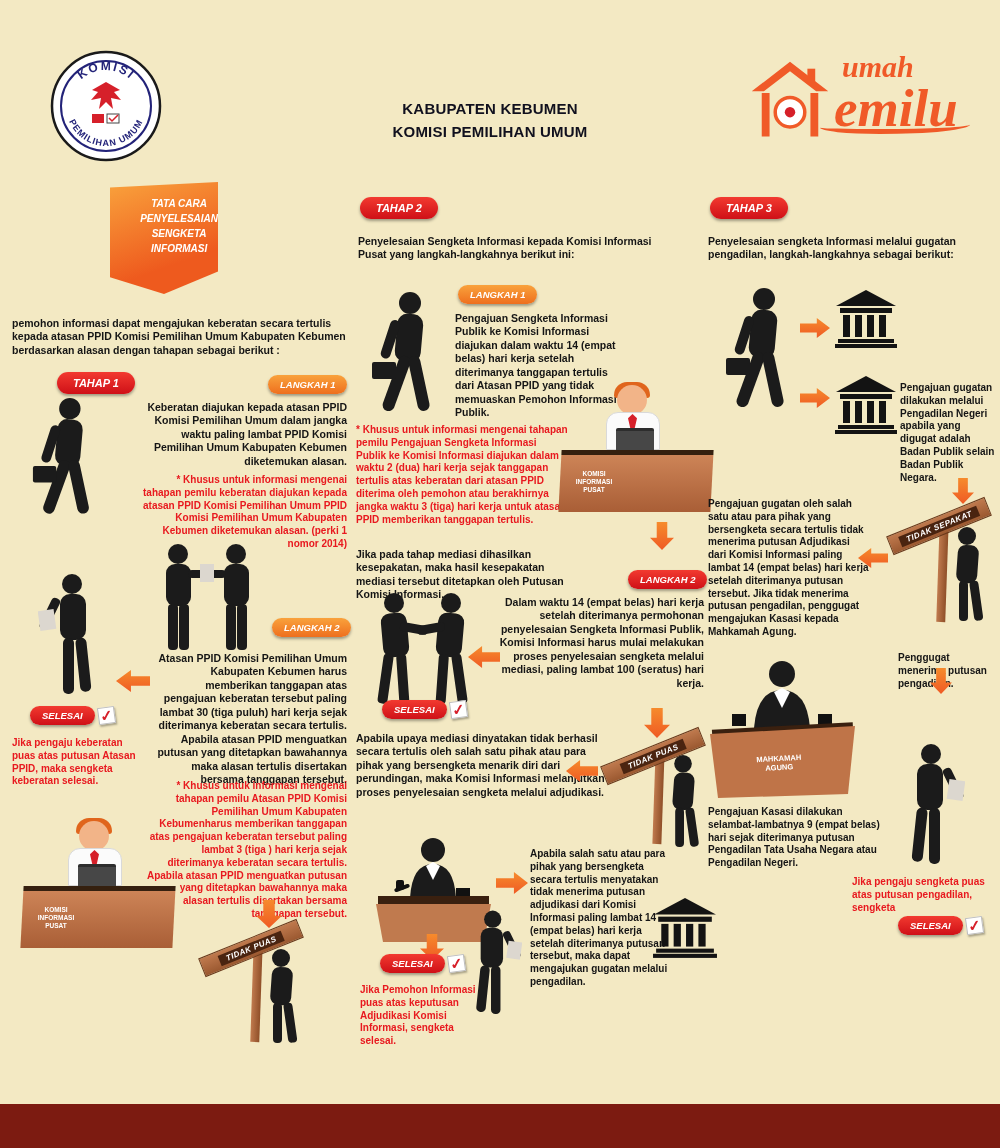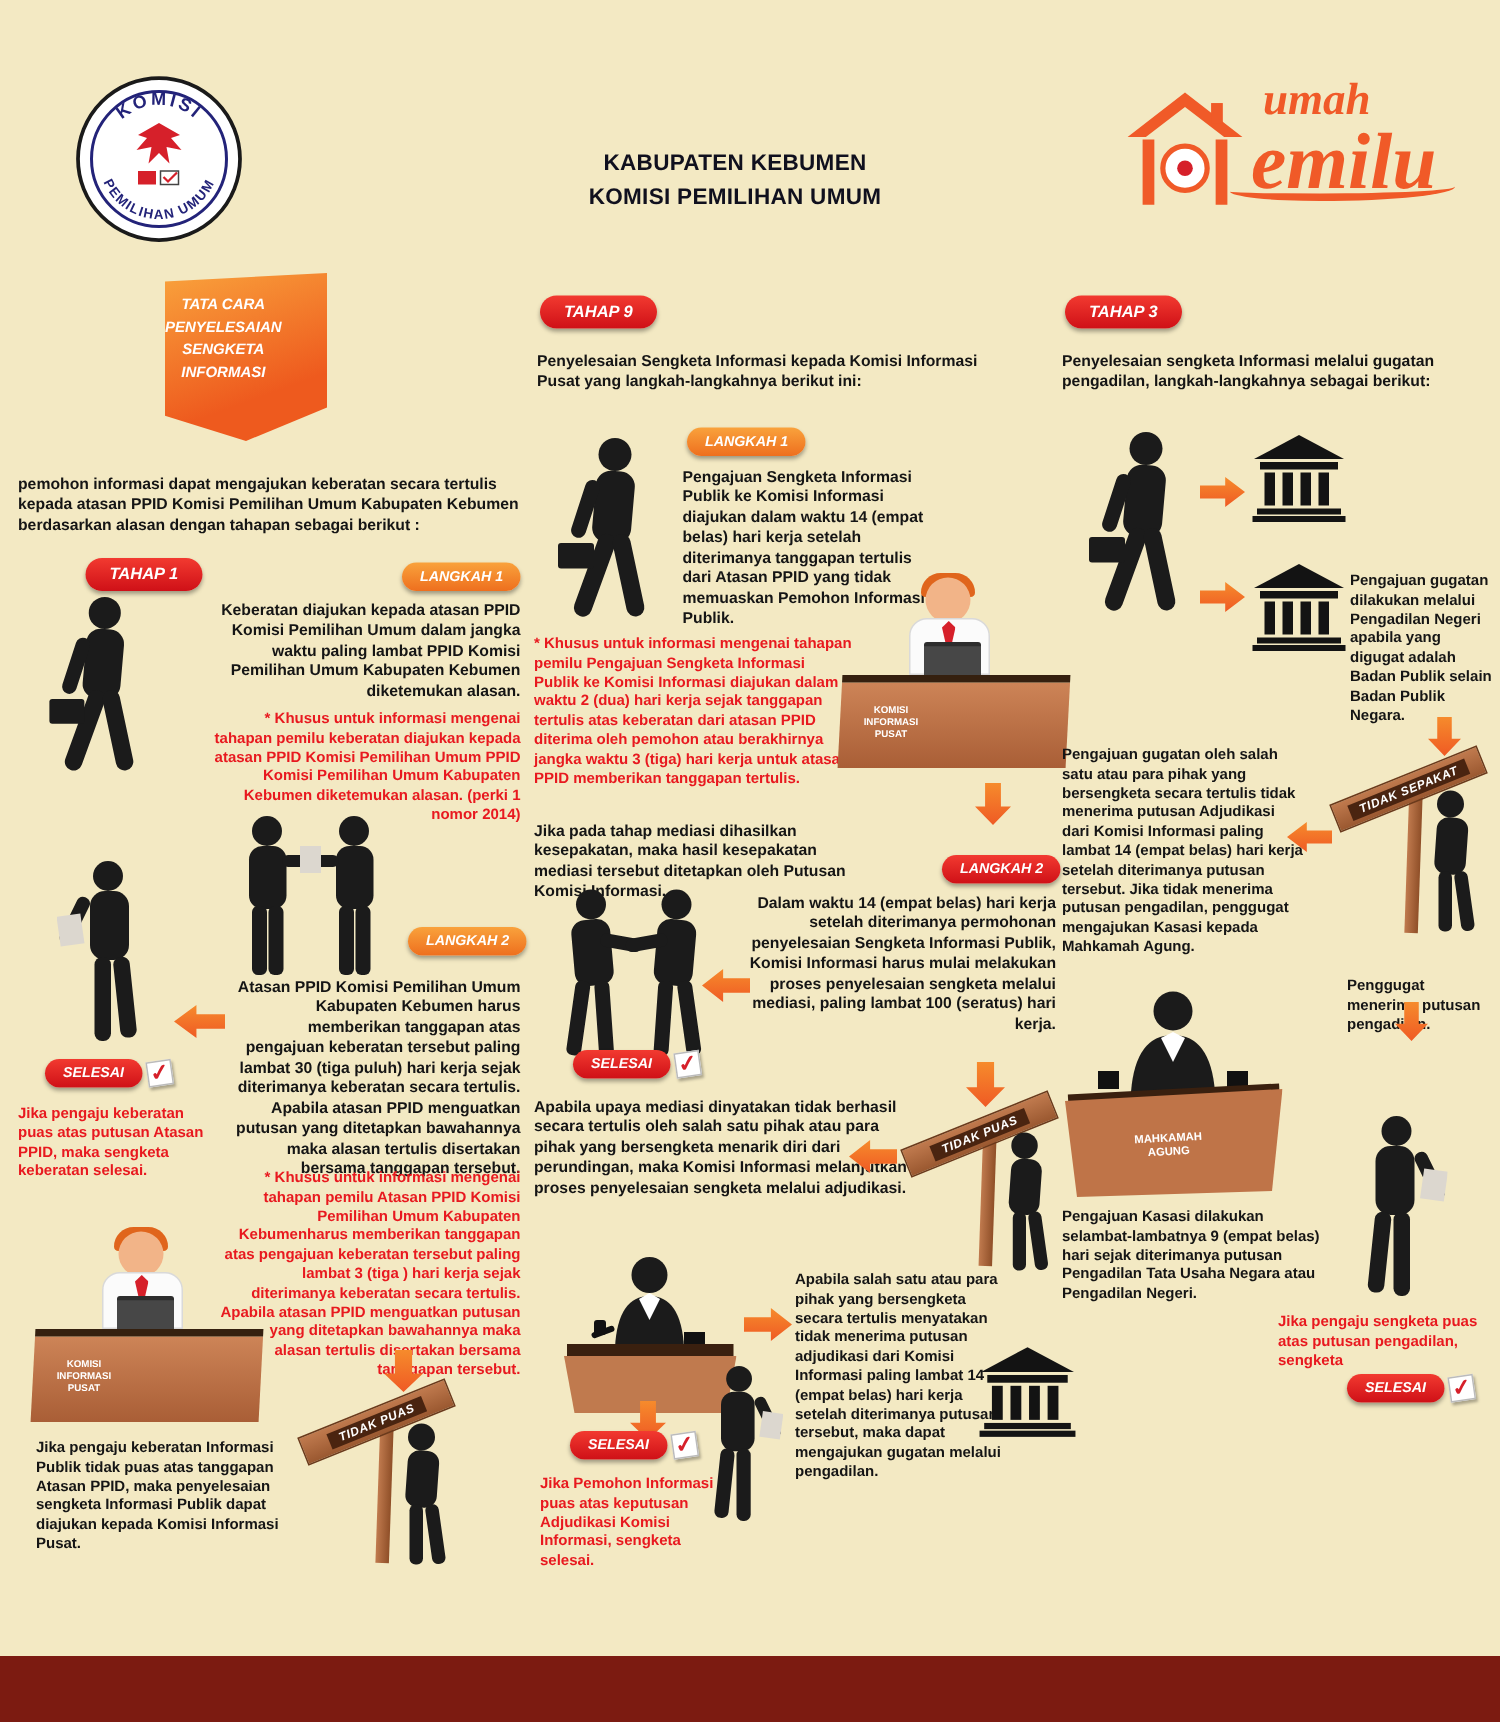--- a/index.html
+++ b/index.html
@@ -15,21 +15,21 @@
 .badge.tahap{font-size:11px;padding:5px 16px;background:linear-gradient(180deg,#f23a30,#cf1017)}
 .badge.langkah{font-size:9.5px;padding:4px 12px;background:linear-gradient(180deg,#f9a23c,#ee6f1e)}
 .badge.redv{background:linear-gradient(180deg,#f23a30,#cf1017)}
 .selesai-wrap{position:absolute;display:flex;align-items:center;gap:3px}
 .selesai-wrap .badge{position:static}
 .check{width:17px;height:17px;background:#fff;border:1px solid #bbb;box-shadow:1px 2px 2px rgba(0,0,0,.3);transform:rotate(-8deg);color:#d6202a;font-size:15px;font-weight:900;line-height:15px;text-align:center;font-style:normal}
 .arrow{position:absolute;background:linear-gradient(180deg,#f68b2c,#ef5a24)}
 .arrow.left{clip-path:polygon(0 50%,44% 0,44% 28%,100% 28%,100% 72%,44% 72%,44% 100%)}
 .arrow.right{clip-path:polygon(100% 50%,56% 0,56% 28%,0 28%,0 72%,56% 72%,56% 100%)}
 .arrow.down{clip-path:polygon(50% 100%,0 56%,28% 56%,28% 0,72% 0,72% 56%,100% 56%)}
-.ribbon{position:absolute;clip-path:polygon(0 5%,100% 0,100% 80%,50% 100%,0 85%);background:linear-gradient(160deg,#f9a23c,#ee5a1e 70%);display:flex;justify-content:flex-start;filter:drop-shadow(2px 3px 3px rgba(0,0,0,.25))}
+.ribbon{position:absolute;clip-path:polygon(0 5%,100% 0,100% 80%,50% 100%,0 85%);background:linear-gradient(160deg,#f9a23c,#ee5a1e 70%);display:flex;justify-content:flex-end;filter:drop-shadow(2px 3px 3px rgba(0,0,0,.25))}
 .ribbon-text{margin-top:14px;text-align:center;color:#fff;font-weight:700;font-style:italic;font-size:10px;line-height:1.5}
 .rp-word{font-family:"Liberation Serif",serif;font-style:italic;font-weight:700;color:#f05a28;position:absolute;line-height:1}
 .scene{position:absolute}
 .sign-post{position:absolute;width:9px;background:linear-gradient(90deg,#c07a4e,#8f4f28)}
 .sign-board{position:absolute;height:20px;background:linear-gradient(180deg,#c07a4e,#9a5830);display:flex;align-items:center;justify-content:center;border:1px solid #6b3a1c}
 .sign-band{background:#4a2410;color:#fff;font-style:italic;font-weight:700;font-size:8px;padding:1px 7px;white-space:nowrap;letter-spacing:.5px}
 .desk-label{position:absolute;color:#fff;font-weight:700;text-align:center;white-space:pre-line;line-height:1.25}
 .c-head{position:absolute;width:30px;height:30px;border-radius:50%;background:#f2b488}
 .c-hair{position:absolute;width:36px;height:16px;border-radius:18px 18px 4px 4px;background:#e0651c}
 .c-body{position:absolute;width:54px;height:38px;border-radius:12px 12px 0 0;background:#fbfbfb;border:1px solid #d9d9d9}
@@ -164,23 +164,22 @@
     <svg class="abs" style="left:64px;top:40px" width="44" height="96" viewBox="0 0 42 96">
       <g class="sil">
         <circle cx="20" cy="10" r="9"></circle>
         <rect x="10" y="19" width="21" height="38" rx="8" transform="rotate(4 20 38)"></rect>
         <rect x="12" y="55" width="9" height="40" rx="4"></rect>
         <rect x="22" y="55" width="9" height="40" rx="4" transform="rotate(-8 26 55)"></rect>
       </g>
     </svg>
   </div>
 
-  <div class="para small" style="left:24px;top:960px;width:170px">Jika pengaju keberatan Informasi Publik tidak puas atas tanggapan Atasan PPID, maka penyelesaian sengketa Informasi Publik dapat diajukan kepada Komisi Informasi Pusat.</div>
-
-  <span class="badge tahap" style="left:360px;top:197px">TAHAP 9</span>
+
+  <span class="badge tahap" style="left:360px;top:197px">TAHAP 2</span>
   <div class="para" style="left:358px;top:235px;width:305px">Penyelesaian Sengketa Informasi kepada Komisi Informasi Pusat yang langkah-langkahnya berikut ini:</div>
 
   <span class="badge langkah" style="left:458px;top:285px">LANGKAH 1</span>
   <div class="para" style="left:455px;top:312px;width:172px">Pengajuan Sengketa Informasi Publik ke Komisi  Informasi diajukan dalam waktu 14 (empat belas) hari kerja setelah diterimanya tanggapan tertulis dari Atasan PPID yang tidak memuaskan Pemohon Informasi Publik.</div>
 
   <svg class="abs" style="left:366px;top:290px" width="78" height="142" viewBox="0 0 78 142">
     <g class="sil">
       <circle cx="44" cy="13" r="11"></circle>
       <rect x="30" y="24" width="26" height="48" rx="10" transform="rotate(5 43 48)"></rect>
       <rect x="24" y="30" width="10" height="40" rx="5" transform="rotate(18 29 35)"></rect>

